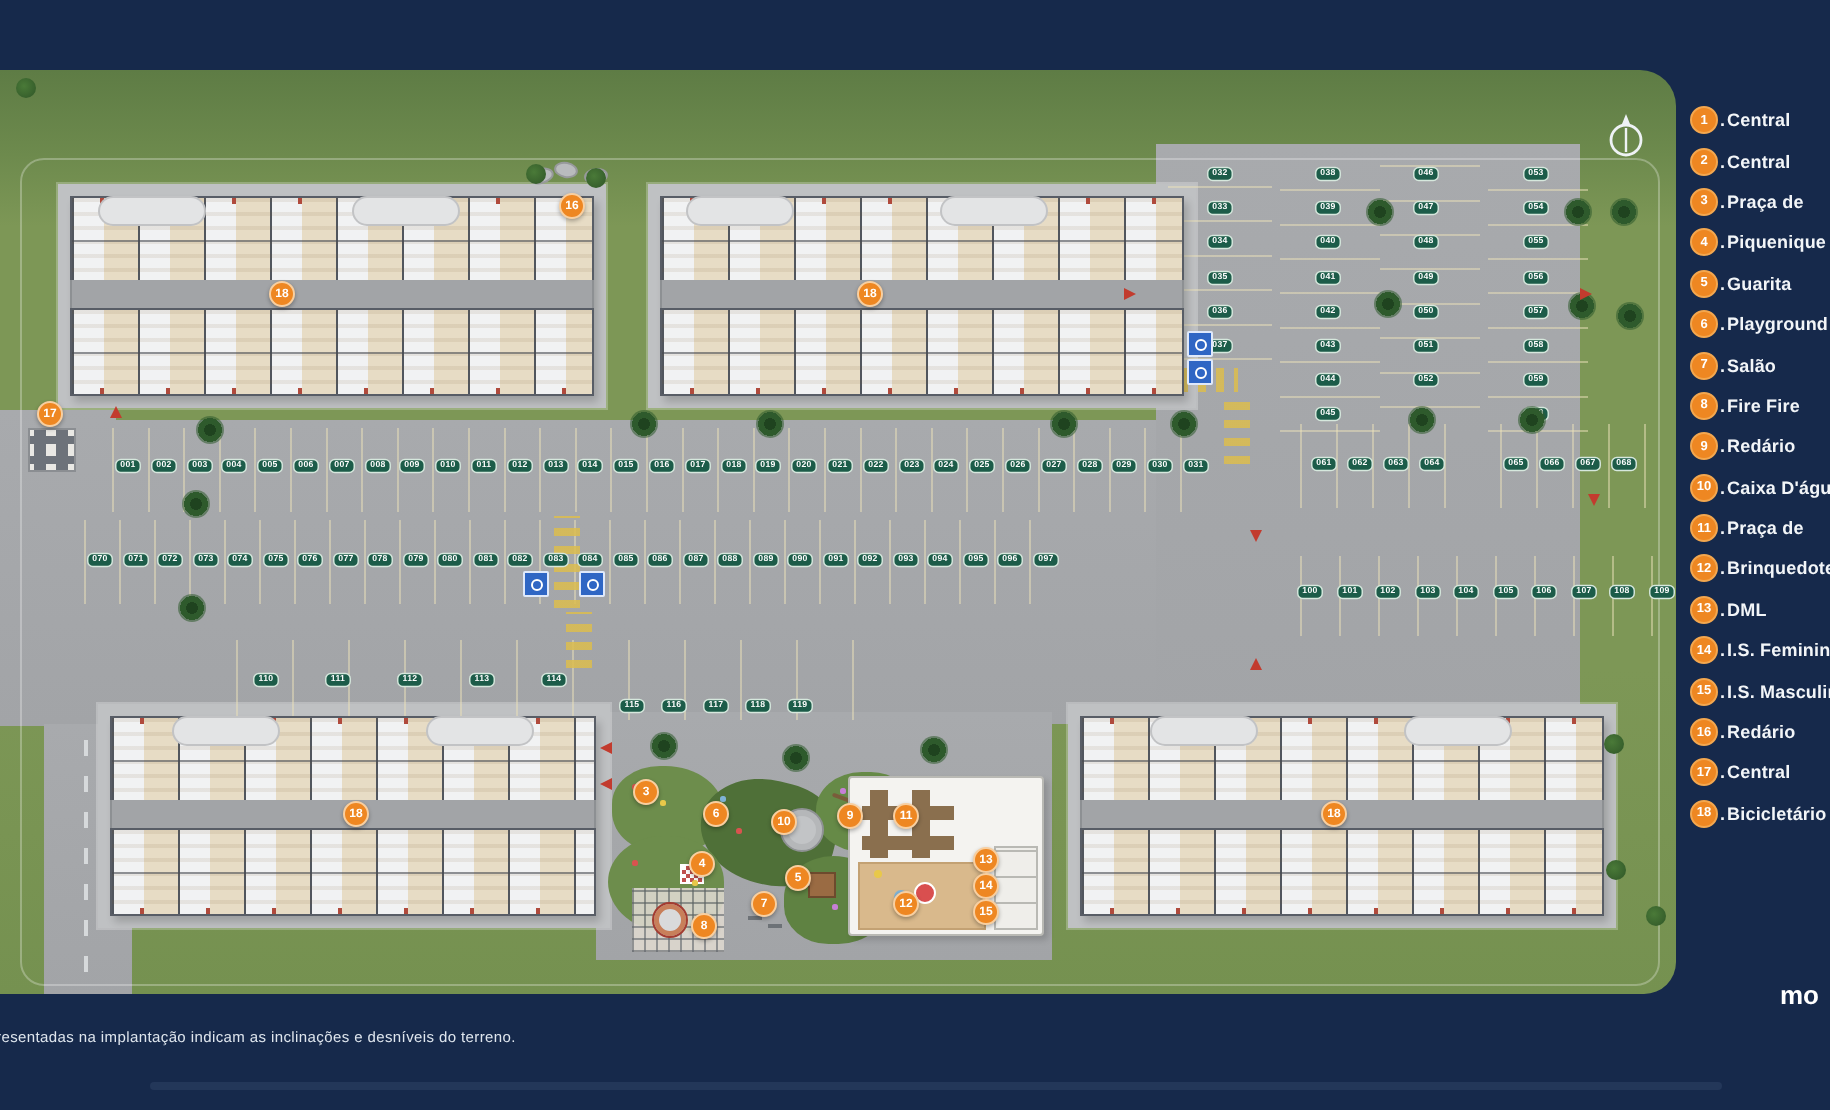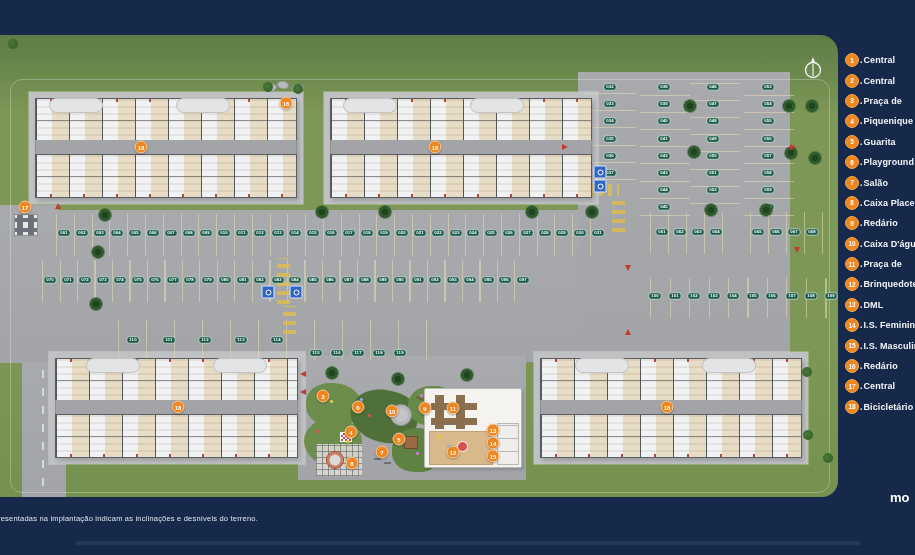--- a/index.html
+++ b/index.html
@@ -399,21 +399,21 @@
         <span class="llabel">Playground</span>
       </div>
       <div class="lrow">
         <span class="lbadge">7</span>
         <span class="ldot">.</span>
         <span class="llabel">Salão</span>
       </div>
       <div class="lrow">
         <span class="lbadge">8</span>
         <span class="ldot">.</span>
-        <span class="llabel">Caixa Place</span>
+        <span class="llabel">Fire Fire</span>
       </div>
       <div class="lrow">
         <span class="lbadge">9</span>
         <span class="ldot">.</span>
         <span class="llabel">Redário</span>
       </div>
       <div class="lrow">
         <span class="lbadge">10</span>
         <span class="ldot">.</span>
         <span class="llabel">Caixa D'água</span>

